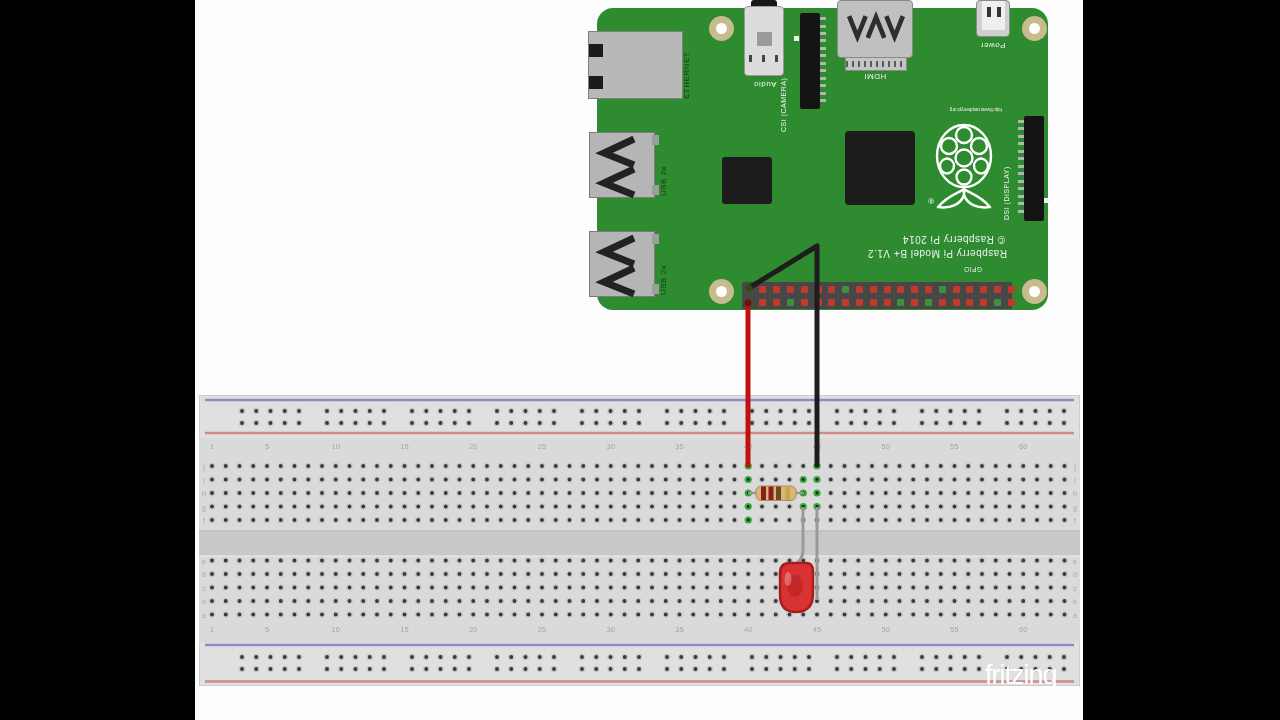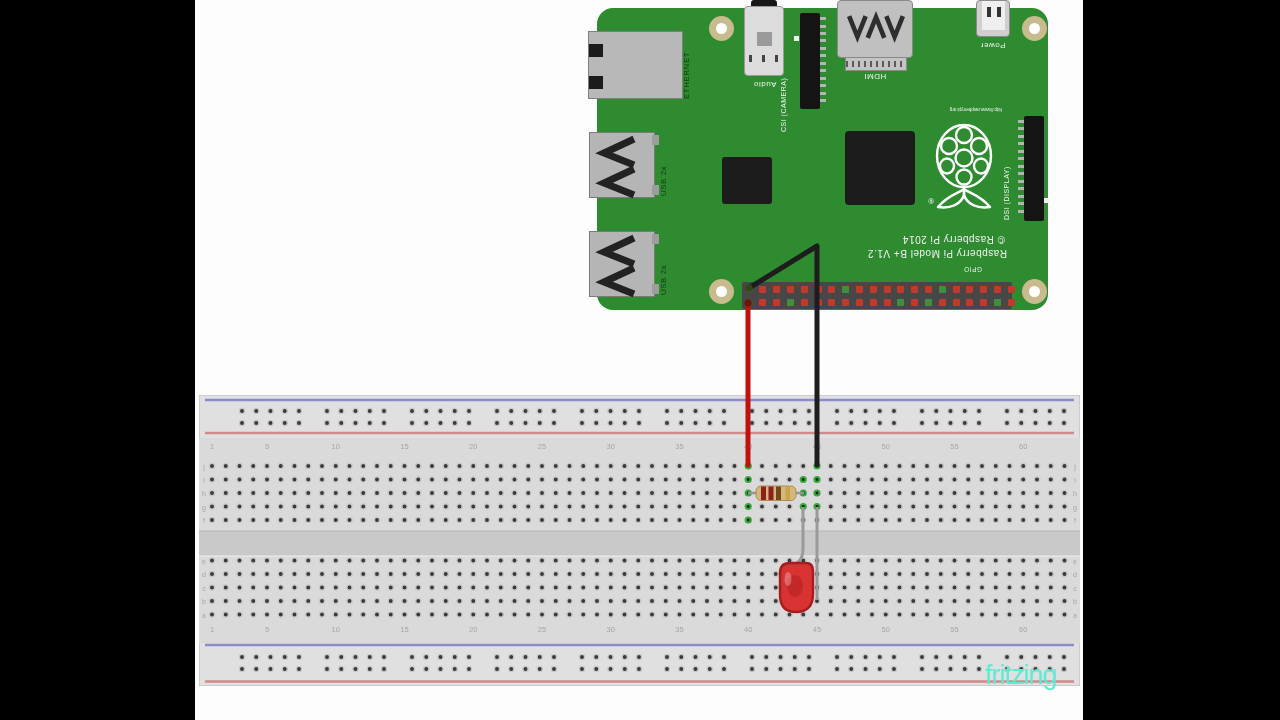--- a/index.html
+++ b/index.html
@@ -18,21 +18,21 @@
   .lab{position:absolute;font-size:8px;letter-spacing:.5px;white-space:nowrap;}
   .lab-light{color:#f2f2f2;}
   .lab-dark{color:#163816;}
   .r180{transform:rotate(180deg);}
   .vlab{writing-mode:vertical-rl;transform:rotate(180deg);}
   .teeth-v{width:6px;background:repeating-linear-gradient(180deg,#b5b5b5 0 3px,transparent 3px 7.5px);}
   #gpio-pins .pin{position:absolute;width:7px;height:7px;border-radius:1px;}
   
   #breadboard{left:199px;top:395px;width:881px;height:291px;}
   
-  #watermark{left:985px;top:660px;font-size:27px;color:#5eead4;letter-spacing:-1px;}
+  #watermark{left:985px;top:660px;font-size:27px;color:#ffffff;letter-spacing:-1px;}
 </style>
 </head>
 <body>
 
 <div id="frame">
 
   <div class="abs" id="stage"></div>
 
   <div class="abs" id="breadboard">
     <svg id="bb-svg" width="881" height="291" viewBox="0 0 881 291">

